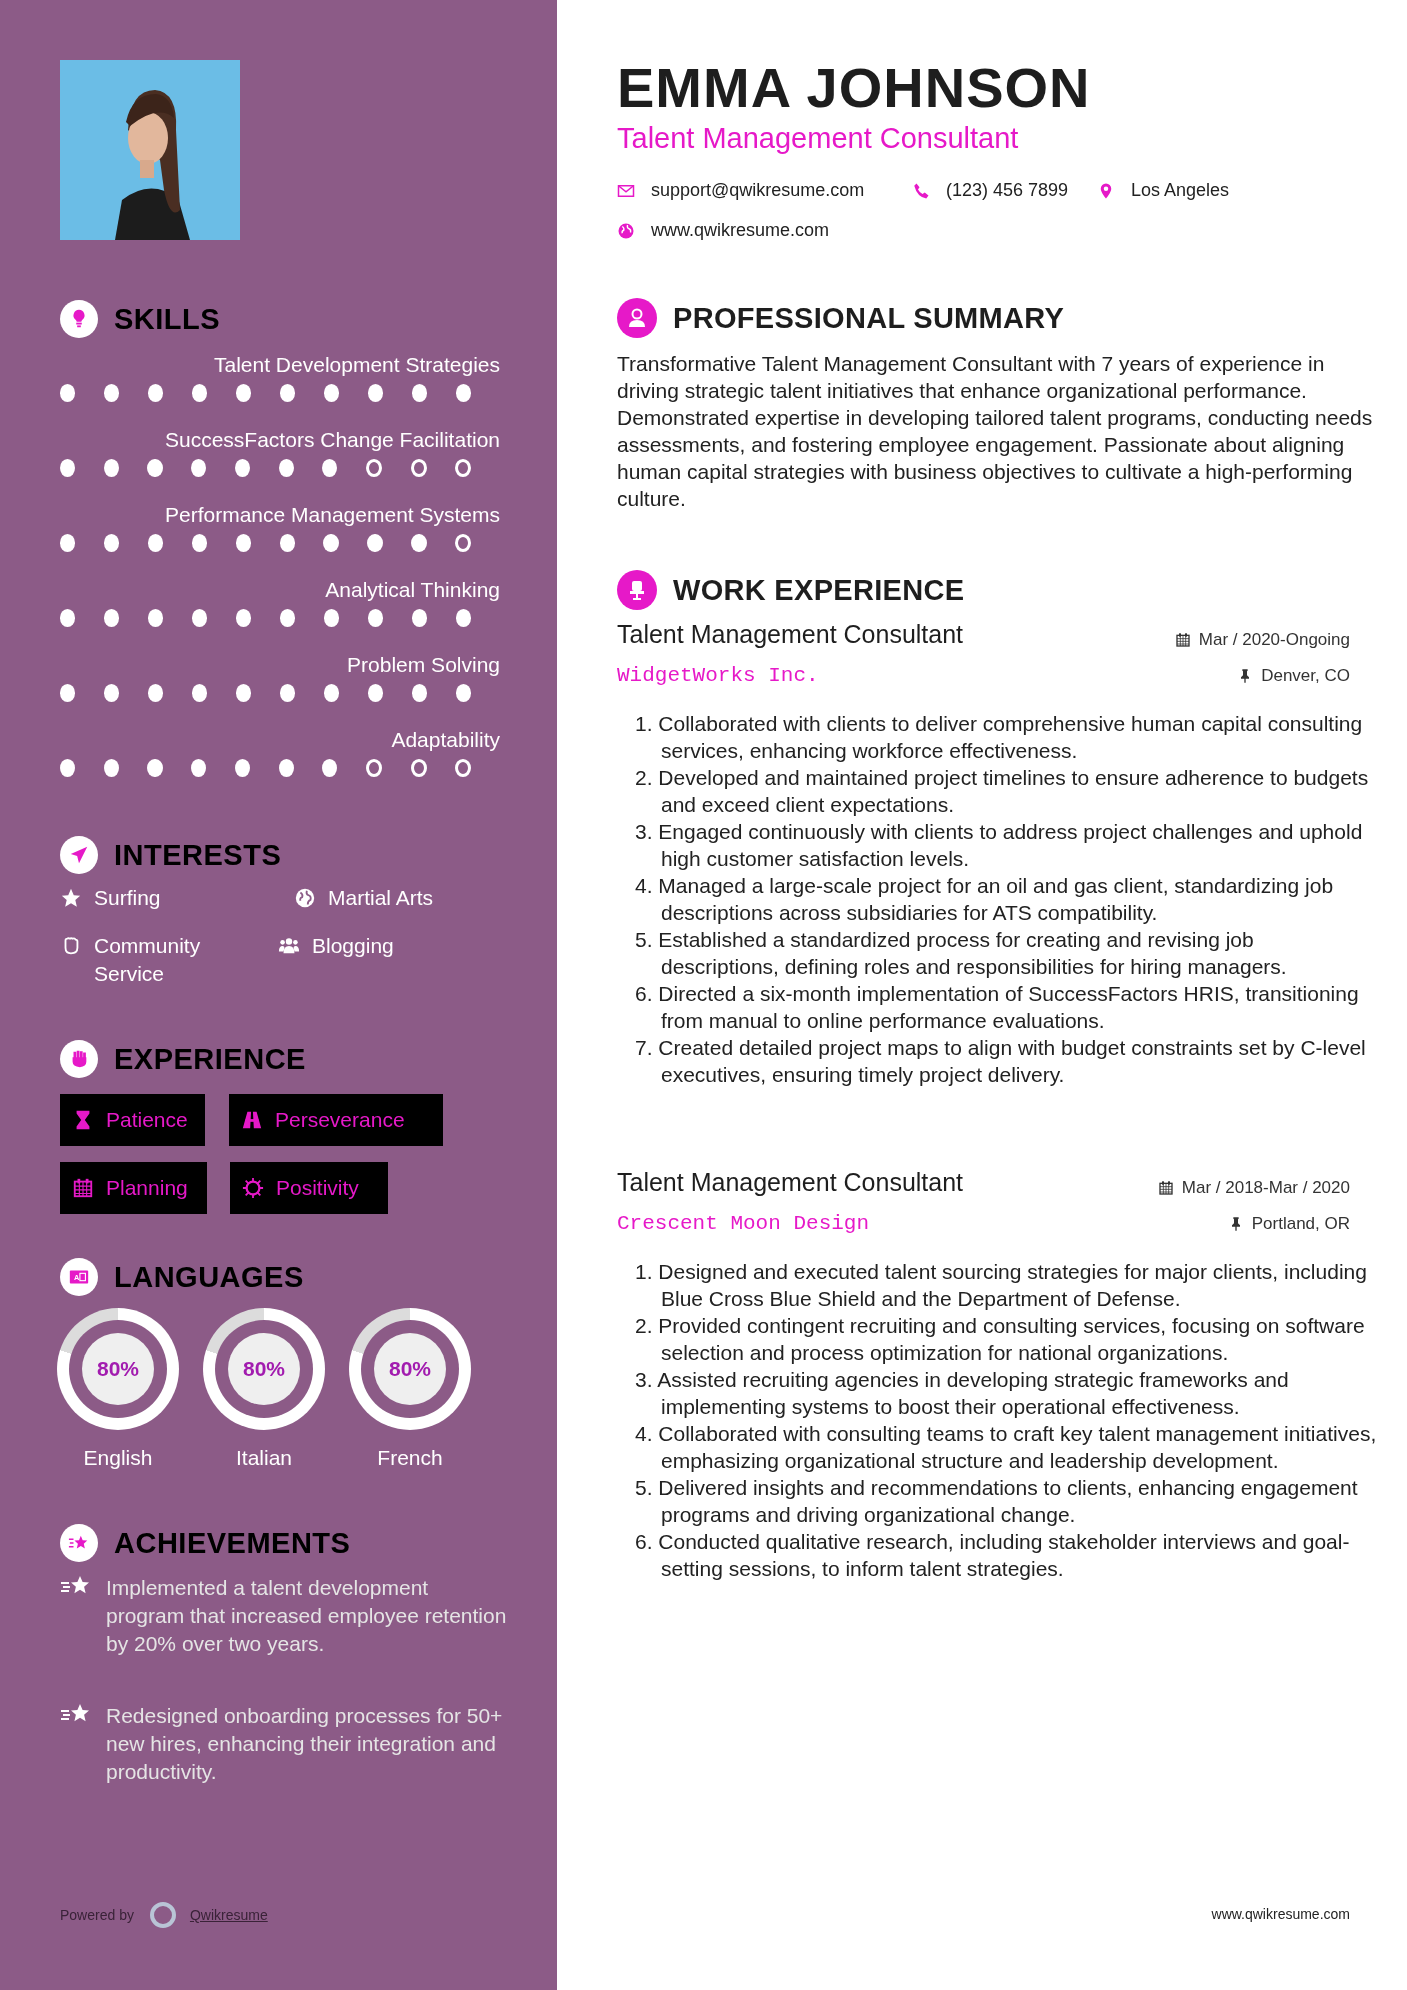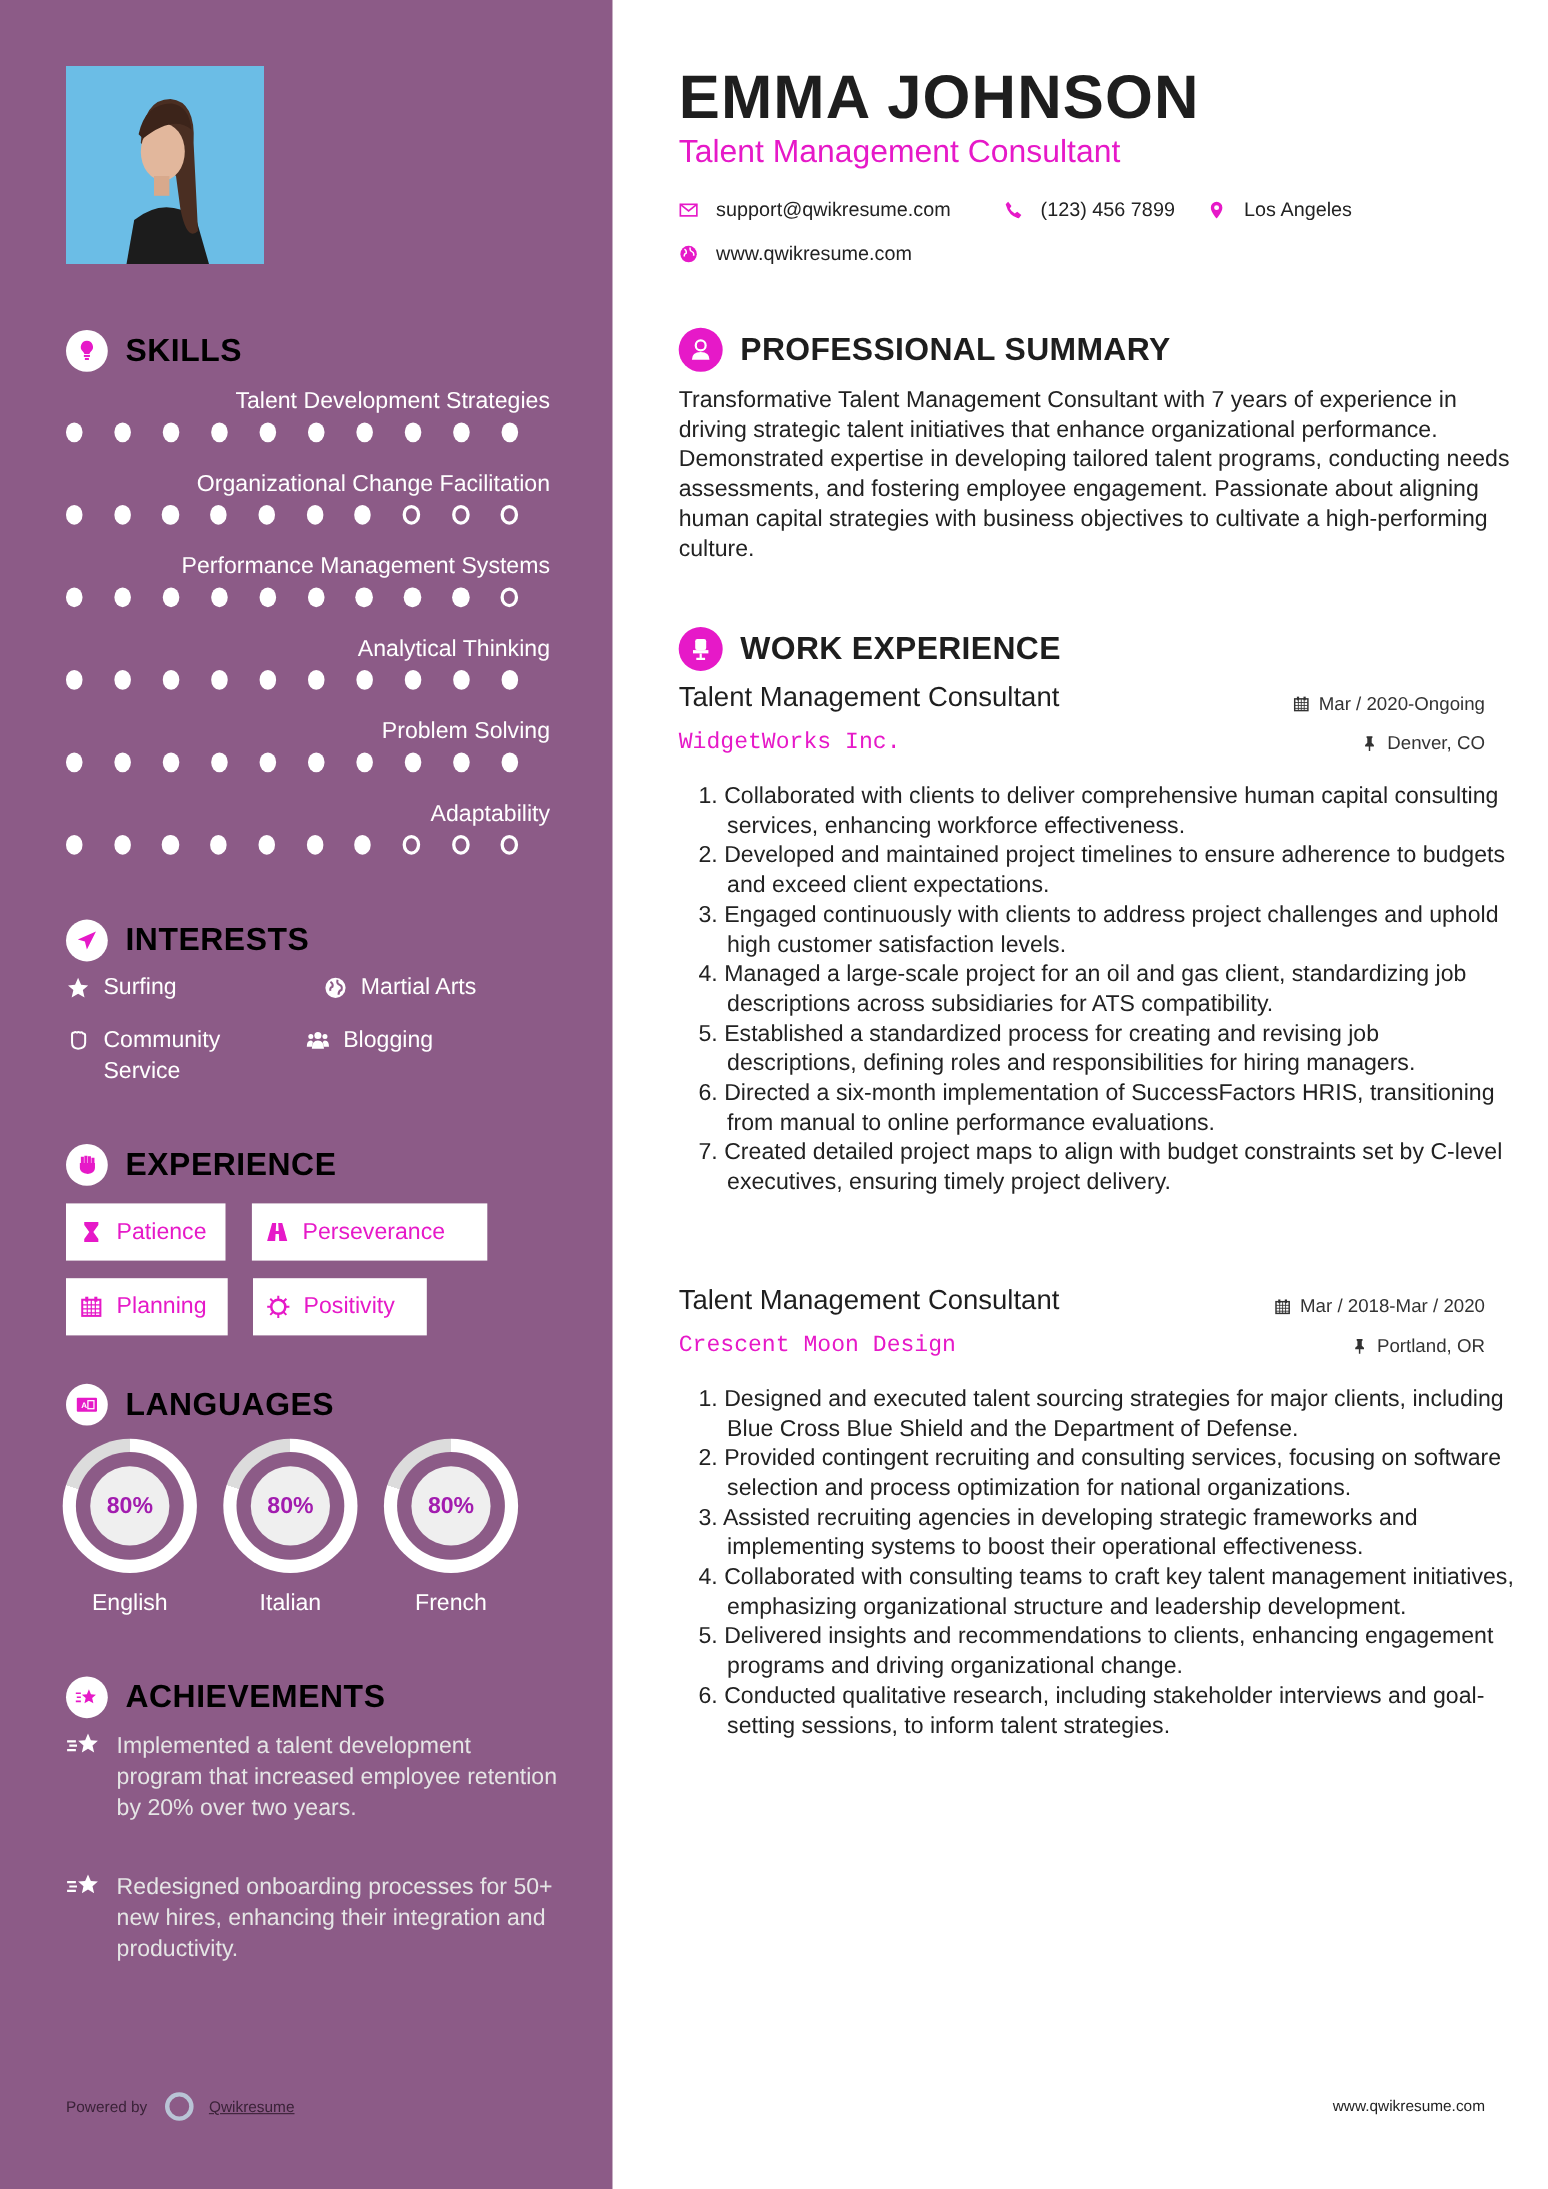--- a/index.html
+++ b/index.html
@@ -16,21 +16,21 @@
 
   .skill { position: absolute; left: 60px; width: 440px; text-align: right; }
   .skill-name { font-size: 21px; color: #fff; height: 30px; line-height: 30px; }
   .dots { display: flex; gap: 0; margin-top: 4px; }
   .dot { width: 18px; height: 18px; border-radius: 50%; margin-right: 28.6px; background: #fff; }
   .dot.empty { background: transparent; border: 3.5px solid #fff; }
   .interest { position: absolute; display: flex; align-items: flex-start; font-size: 21px; line-height: 28px; color: #fff; }
   .interest .ic { width: 22px; height: 22px; margin-right: 12px; margin-top: 3px; display: inline-flex; }
   .interest .ic svg { width: 22px; height: 22px; }
 
-  .strength { position: absolute; background: #ffffff; display: flex; align-items: center; padding: 0 12px; height: 52px; color: #e619c8; font-size: 21px; }
+  .strength { position: absolute; background: #000000; display: flex; align-items: center; padding: 0 12px; height: 52px; color: #e619c8; font-size: 21px; }
   .strength svg { width: 22px; height: 22px; margin-right: 12px; }
 
   .lang { position: absolute; width: 122px; text-align: center; }
   .ring { width: 122px; height: 122px; border-radius: 50%; position: relative; }
   .ring-inner { position: absolute; left: 12px; top: 12px; width: 98px; height: 98px; border-radius: 50%; background: #8c5b87; }
   .ring-core { position: absolute; left: 25px; top: 25px; width: 72px; height: 72px; border-radius: 50%; background: #efefef; display: flex; align-items: center; justify-content: center; color: #a21caf; font-weight: bold; font-size: 21px; }
   .lang-name { margin-top: 16px; font-size: 21px; color: #fff; }
 
   .ach { position: absolute; left: 60px; width: 450px; display: flex; }
   .ach .ic { width: 32px; height: 26px; margin-right: 14px; flex-shrink: 0; }
@@ -98,21 +98,21 @@
         <span class="dot"></span>
         <span class="dot"></span>
         <span class="dot"></span>
         <span class="dot"></span>
         <span class="dot"></span>
         <span class="dot"></span>
         <span class="dot"></span>
     </div>
   </div>
   <div class="skill" style="top:425px">
-    <div class="skill-name">Organizational Change Facilitation</div>
+    <div class="skill-name">SuccessFactors Change Facilitation</div>
     <div class="dots">
       <span class="dot"></span>
         <span class="dot"></span>
         <span class="dot"></span>
         <span class="dot"></span>
         <span class="dot"></span>
         <span class="dot"></span>
         <span class="dot"></span>
         <span class="dot empty"></span>
         <span class="dot empty"></span>

